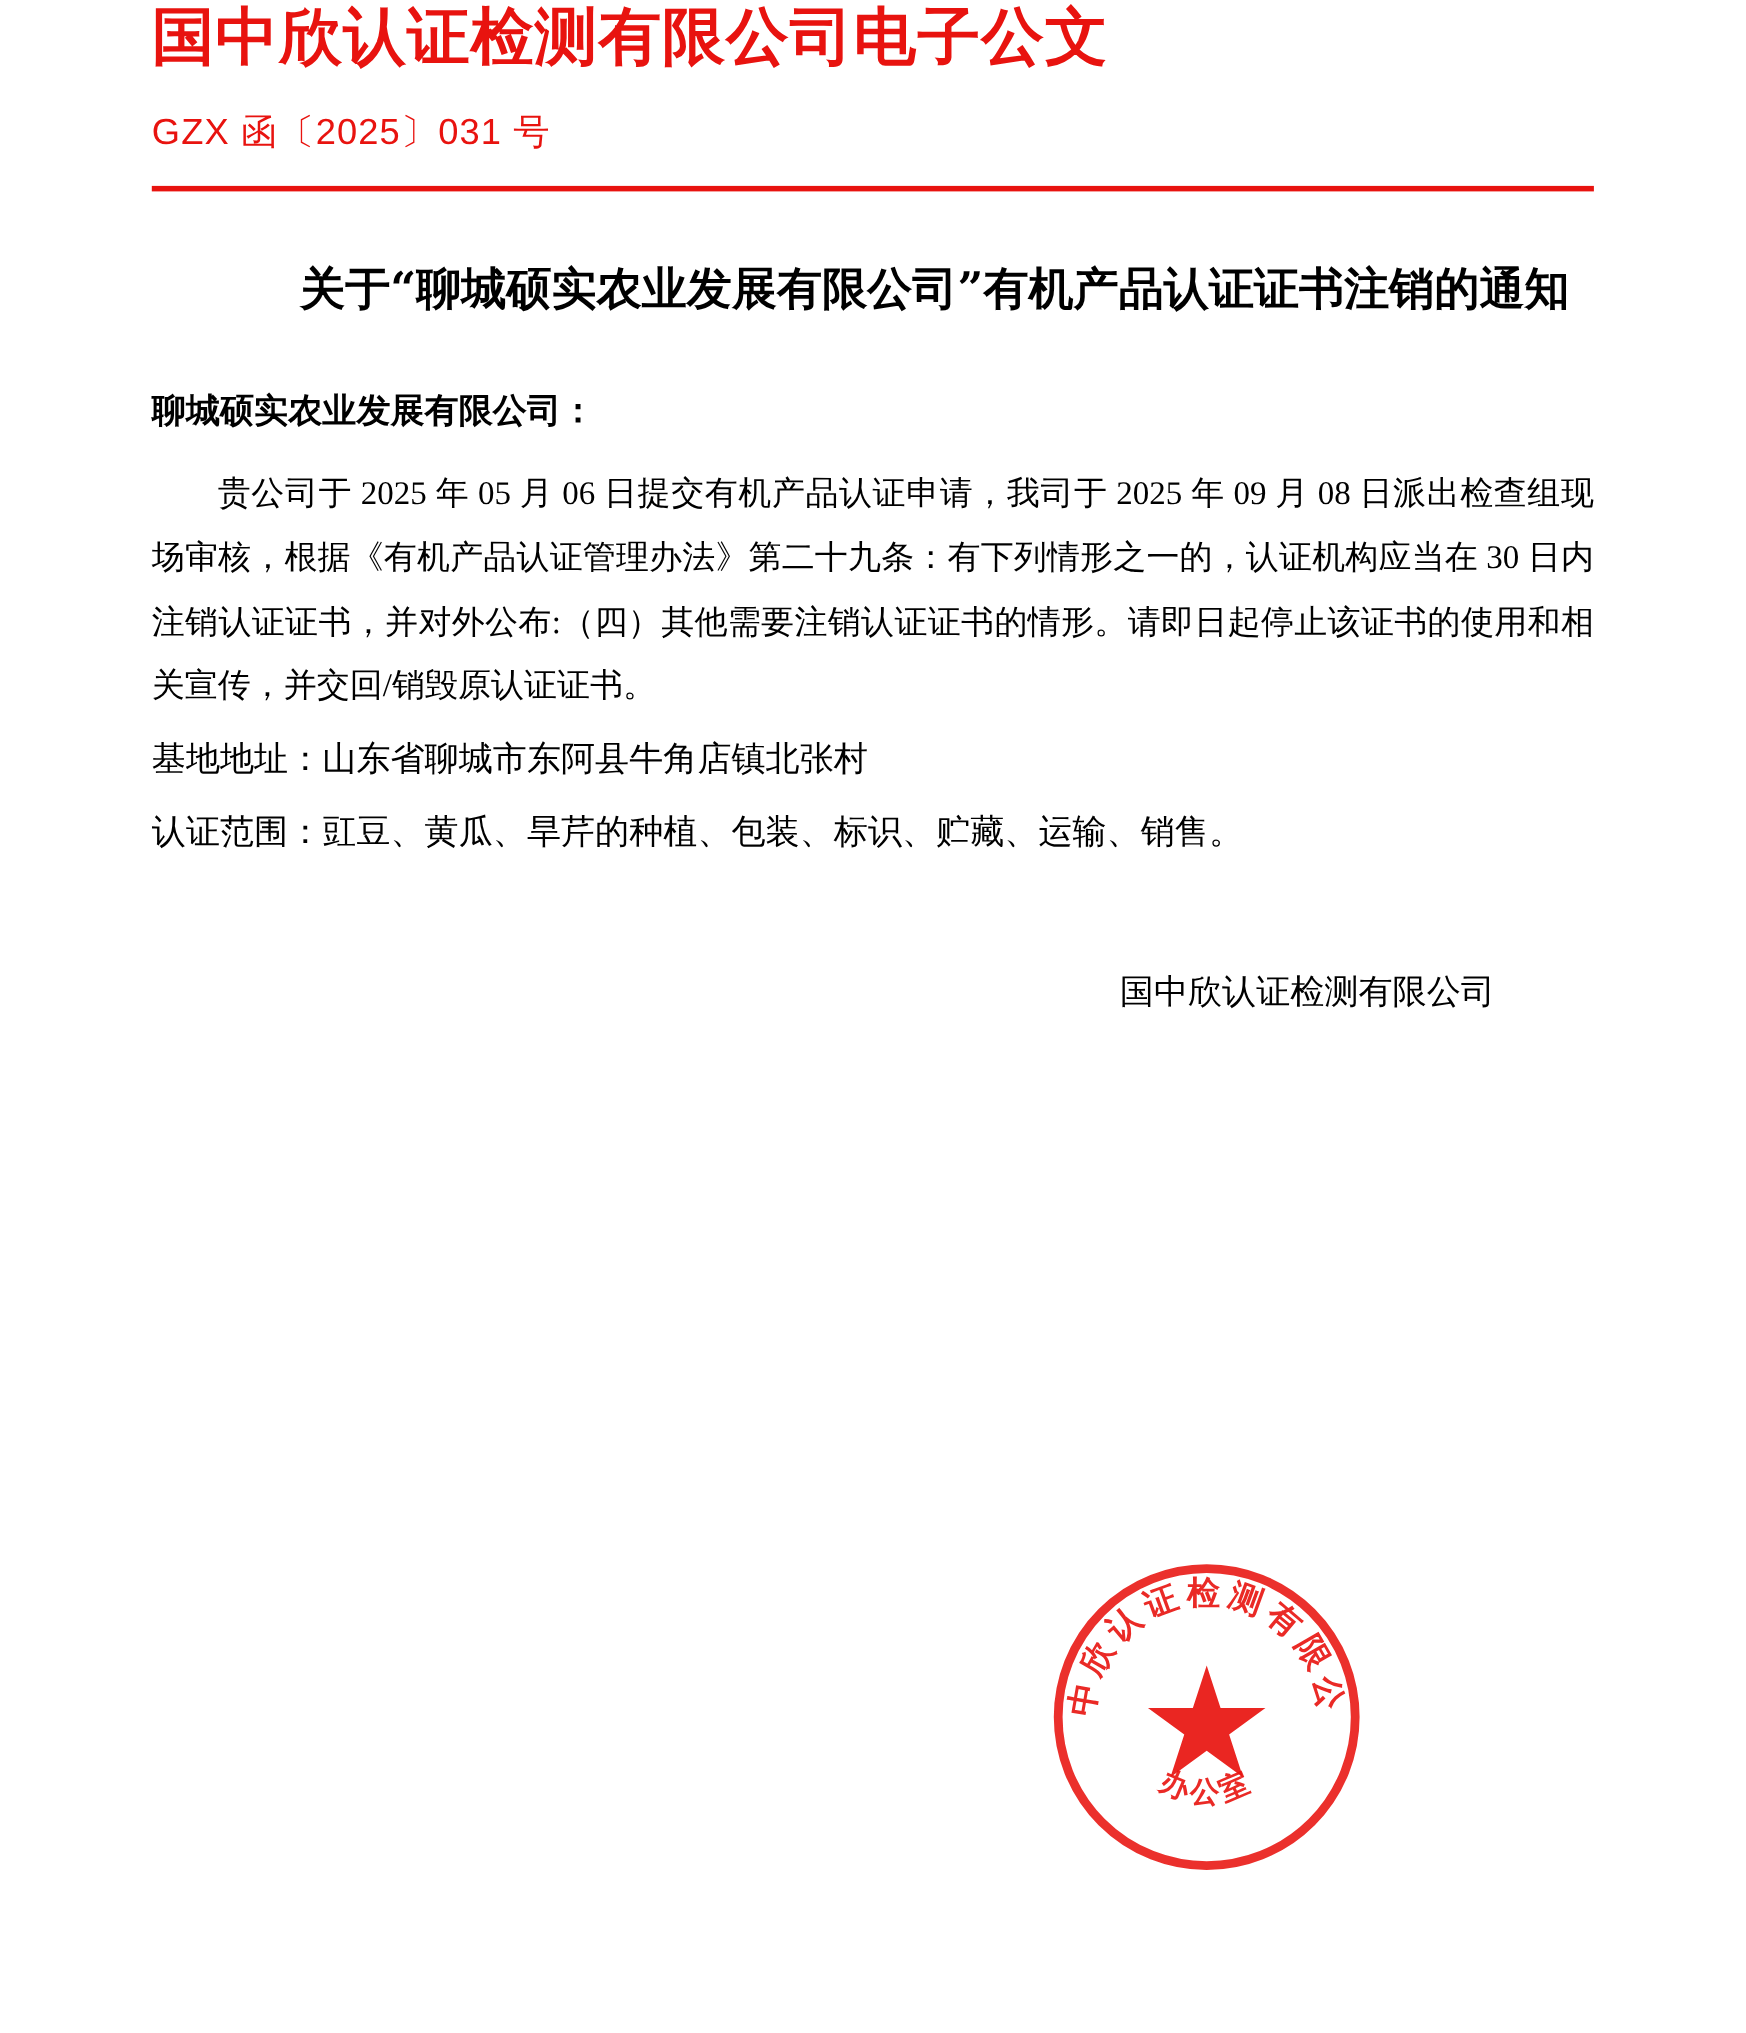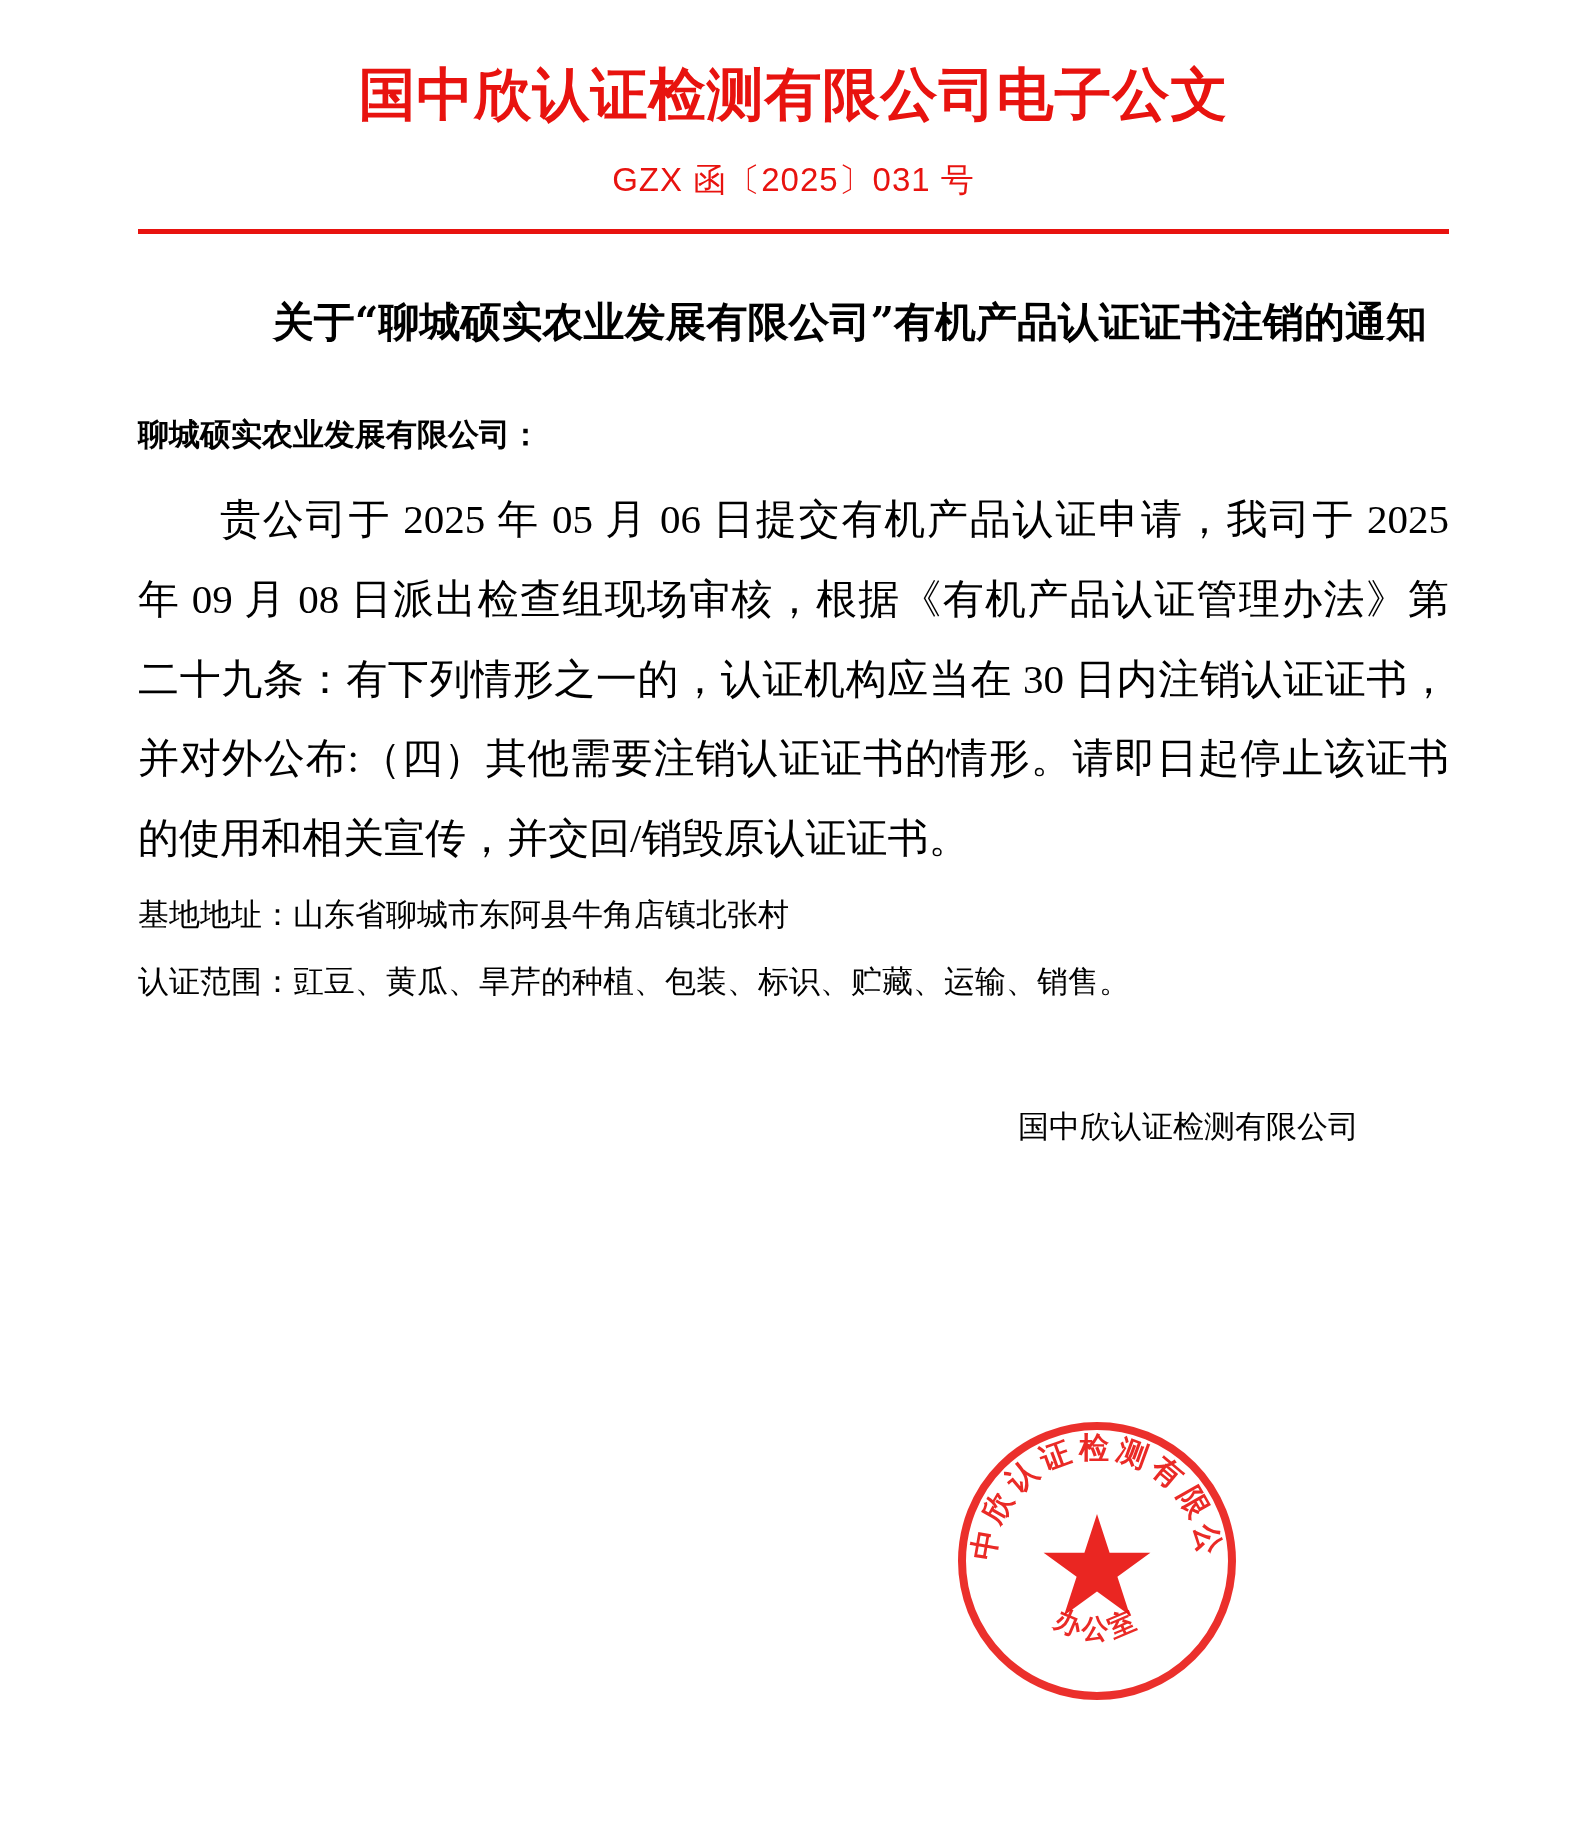--- a/index.html
+++ b/index.html
@@ -17,22 +17,20 @@
   }
   .page {
     position: relative;
     width: 1587px;
     height: 1848px;
     box-sizing: border-box;
     padding: 0 138px;
   }
   
   .doc-header {
-    padding-top: 60px;
-    text-align: center;
   }
   .doc-title {
     color: #e8130f;
     font-family: "DejaVu Serif", "Liberation Serif", serif;
     font-weight: bold;
     font-size: 57px;
     letter-spacing: 1px;
     line-height: 1.2;
     white-space: nowrap;
   }
@@ -62,21 +60,21 @@
   
   .recipient {
     margin-top: 56px;
     font-size: 31px;
     font-weight: bold;
     line-height: 1.5;
     font-family: "DejaVu Serif", "Liberation Serif", serif;
   }
   .para {
     margin-top: 22px;
-    font-size: 41px;
+    font-size: 30px;
     line-height: 1.95;
     text-align: justify;
     text-justify: inter-ideograph;
     text-indent: 2em;
   }
   .line {
     font-size: 31px;
     line-height: 1.95;
     margin-top: 6px;
     text-align: justify;

